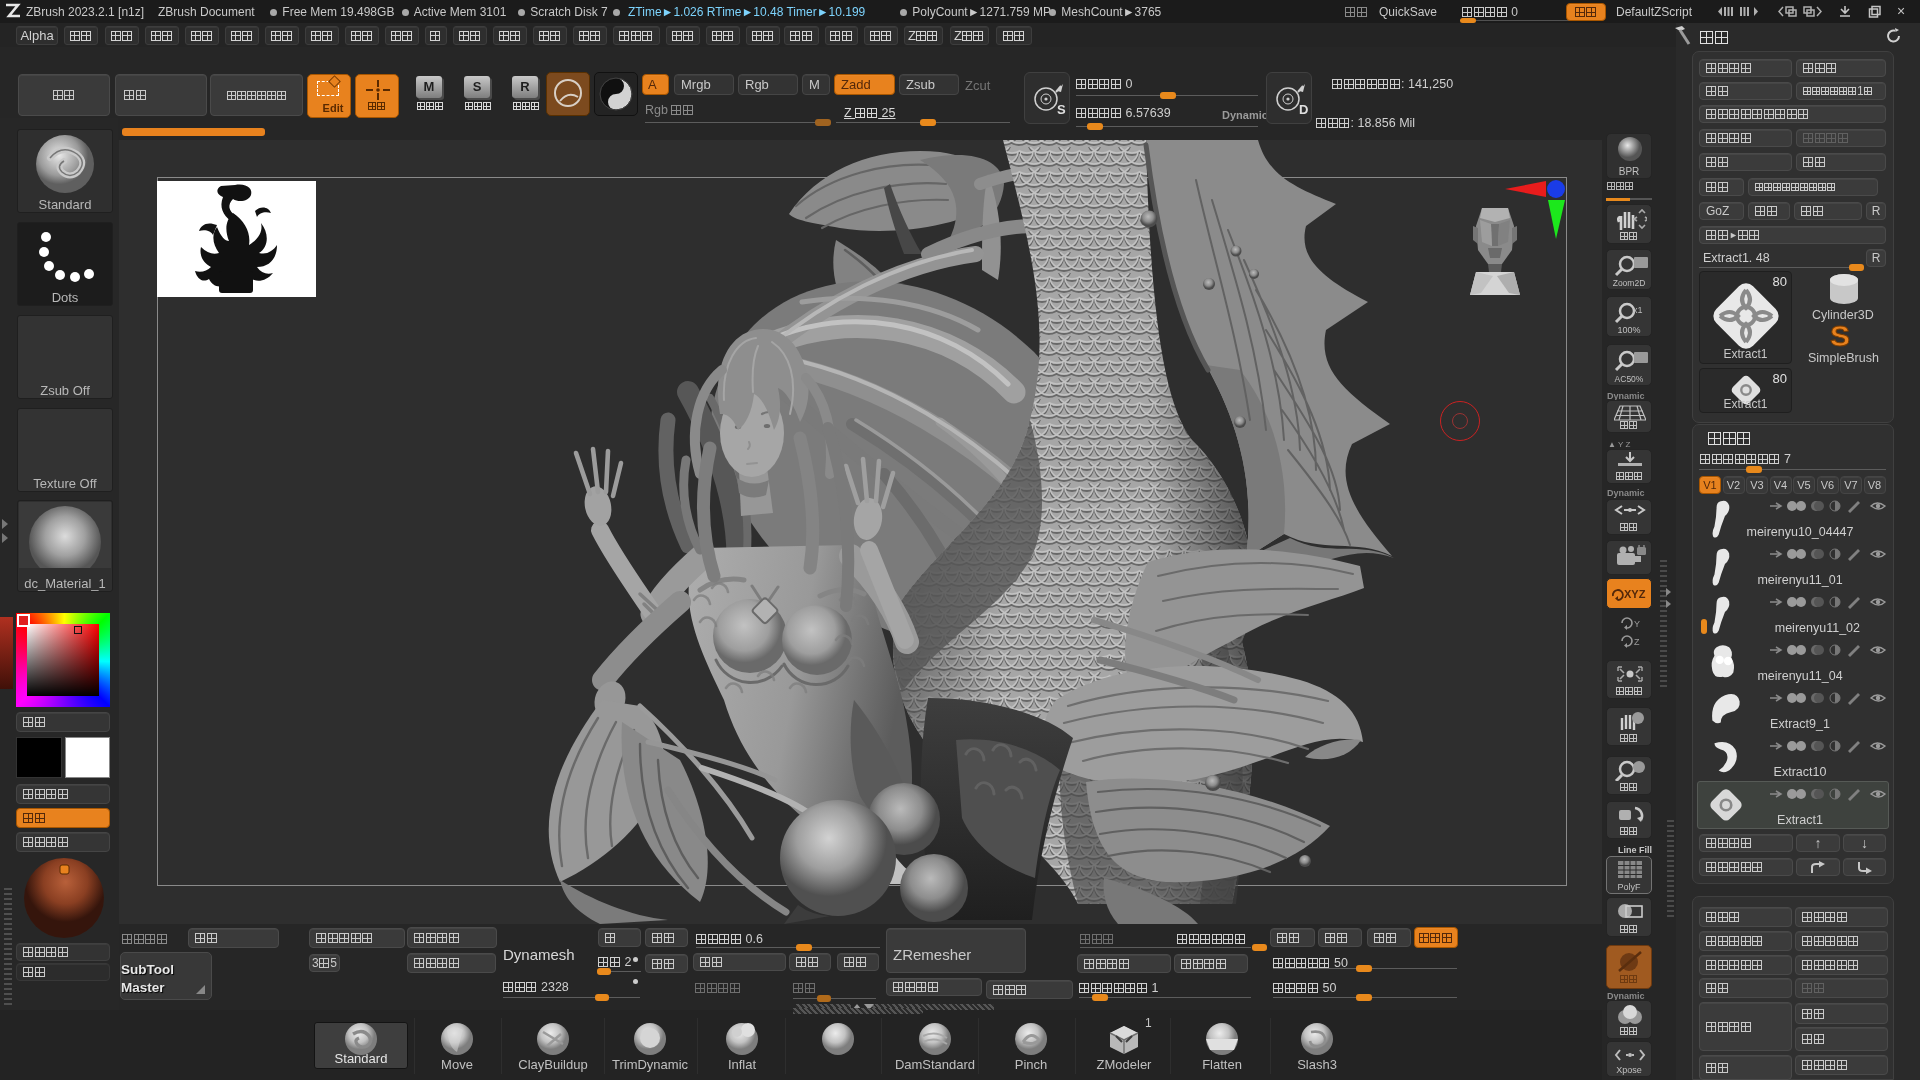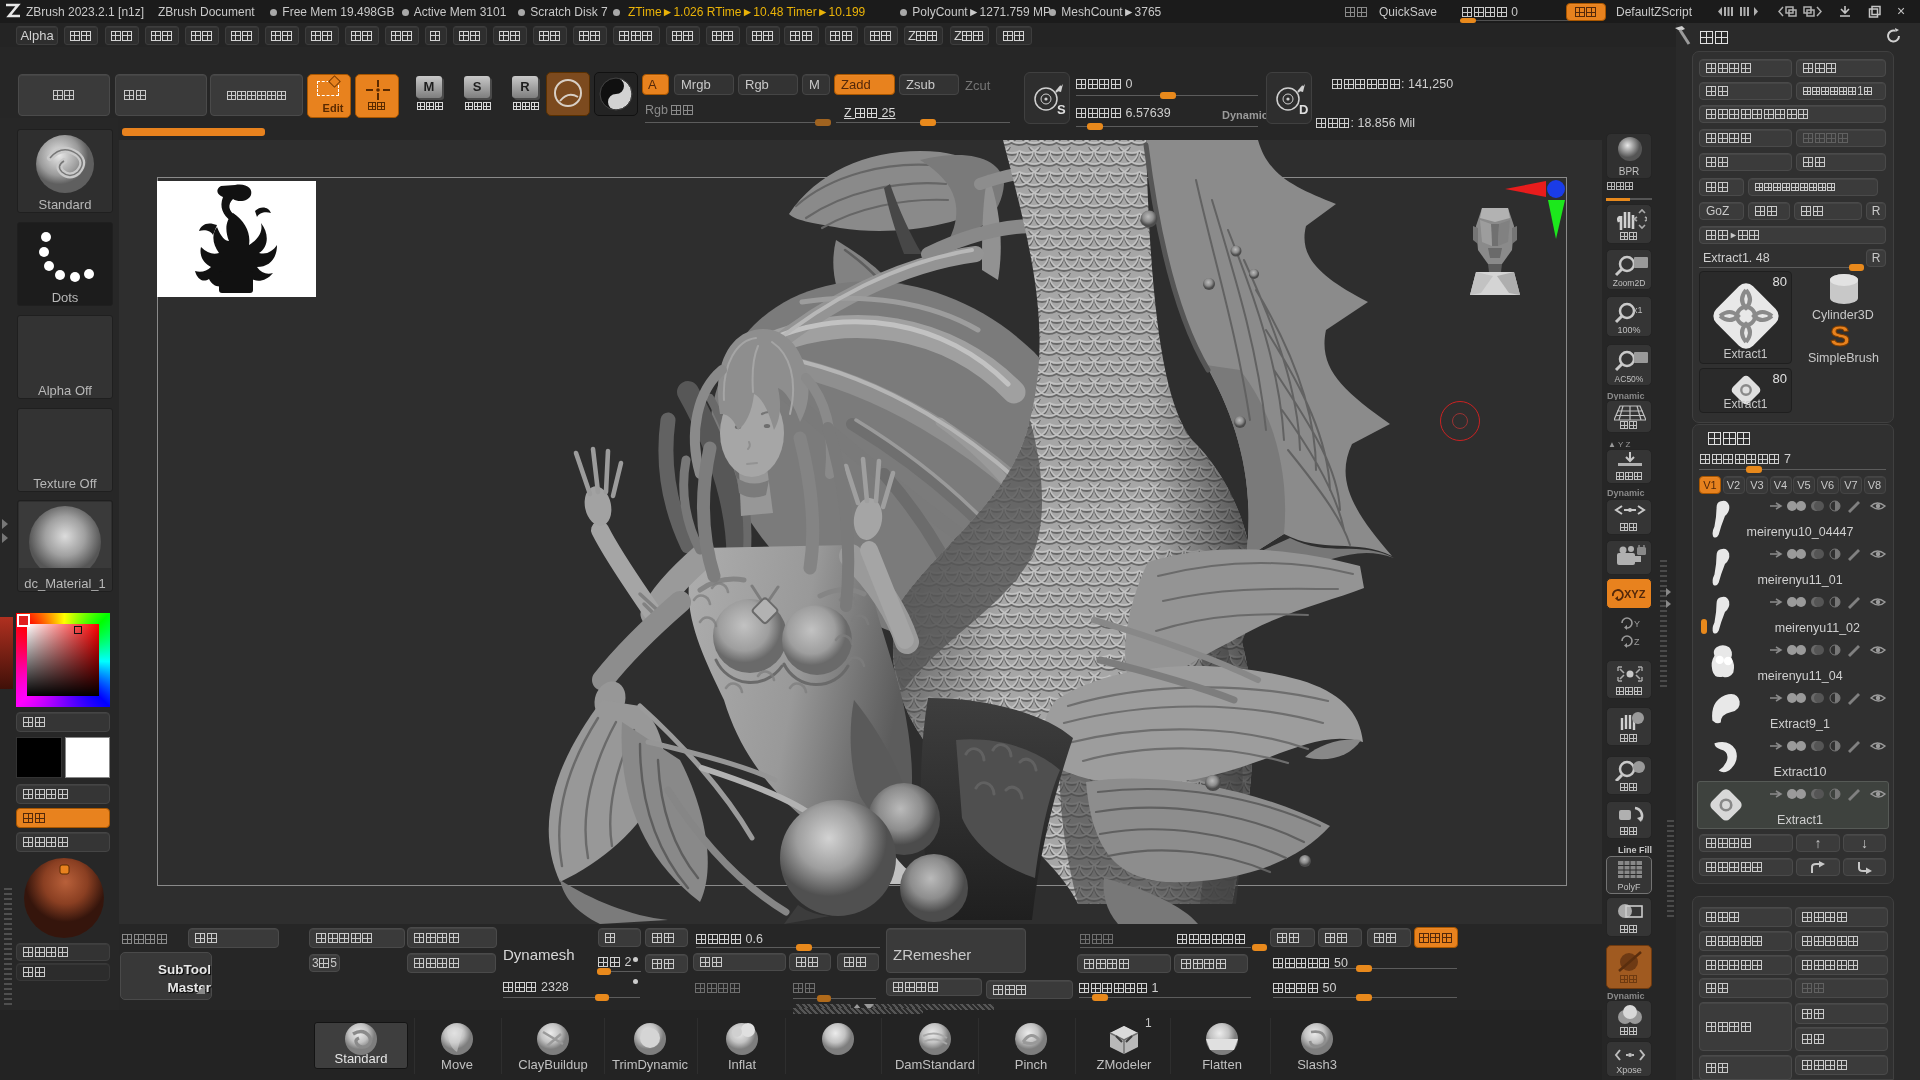--- a/index.html
+++ b/index.html
@@ -16,21 +16,21 @@
 </style></head><body>
 <div class="a" style="left:0px;top:0px;width:1920px;height:23px;background:#1b1b1b"></div>
 <svg class="a" style="left:4px;top:3px" width="18" height="17" viewBox="0 0 18 17">
     <path d="M2,2 L14,2 L5,13 L16,13" stroke="#e8e8e8" stroke-width="2.6" fill="none"></path>
   </svg>
 <div class="lab" style="left:26px;top:5px;font-size:12px;color:#c9c9c9;">ZBrush 2023.2.1 [n1z]</div>
 <div class="lab" style="left:158px;top:5px;font-size:12px;color:#c9c9c9;">ZBrush Document</div>
 <div class="lab" style="left:268px;top:5px;font-size:12px;color:#c9c9c9;"><span style="display:inline-block;width:7px;height:7px;border-radius:50%;background:#a9a9a9;margin:0 2px;vertical-align:0px"></span> Free Mem 19.498GB</div>
 <div class="lab" style="left:400px;top:5px;font-size:12px;color:#c9c9c9;"><span style="display:inline-block;width:7px;height:7px;border-radius:50%;background:#a9a9a9;margin:0 2px;vertical-align:0px"></span> Active Mem 3101</div>
 <div class="lab" style="left:516px;top:5px;font-size:12px;color:#c9c9c9;"><span style="display:inline-block;width:7px;height:7px;border-radius:50%;background:#a9a9a9;margin:0 2px;vertical-align:0px"></span> Scratch Disk 7 <span style="display:inline-block;width:7px;height:7px;border-radius:50%;background:#a9a9a9;margin:0 2px;vertical-align:0px"></span></div>
-<div class="lab" style="left:628px;top:5px;font-size:12px;color:#eab308;">ZTime►1.026 RTime►10.48 Timer►10.199</div>
+<div class="lab" style="left:628px;top:5px;font-size:12px;color:#7dd3fc;">ZTime►1.026 RTime►10.48 Timer►10.199</div>
 <div class="lab" style="left:898px;top:5px;font-size:12px;color:#c9c9c9;"><span style="display:inline-block;width:7px;height:7px;border-radius:50%;background:#a9a9a9;margin:0 2px;vertical-align:0px"></span> PolyCount►1271.759 MP</div>
 <div class="lab" style="left:1047px;top:5px;font-size:12px;color:#c9c9c9;"><span style="display:inline-block;width:7px;height:7px;border-radius:50%;background:#a9a9a9;margin:0 2px;vertical-align:0px"></span> MeshCount►3765</div>
 <div class="lab" style="left:1345px;top:5px;font-size:12px;color:#8a8a8a;"><i class="c"></i><i class="c"></i></div>
 <div class="lab" style="left:1379px;top:5px;font-size:12px;color:#c9c9c9;">QuickSave</div>
 <div class="lab" style="left:1462px;top:5px;font-size:12px;color:#c9c9c9;"><i class="c"></i><i class="c"></i><i class="c"></i><i class="c"></i> 0</div>
 <div class="a" style="left:1460px;top:20px;width:125px;height:1px;background:#505050"></div>
 <div class="a" style="left:1460px;top:18px;width:16px;height:5px;border-radius:3px;background:#e8891c"></div>
 <div class="bt ob ct" style="left:1566px;top:3px;width:40px;height:18px;font-size:12px;">
     <i class="c"></i>
     <i class="c"></i>
@@ -290,21 +290,21 @@
         <circle cx="43" cy="50" r="5"></circle>
         <circle cx="57" cy="47" r="5"></circle>
       </g>
     </svg>
   </div>
 <div class="lab" style="left:17px;top:290px;font-size:13px;color:#b8b8b8;">
     <div style="width:96px;text-align:center">Dots</div>
   </div>
 <div class="a" style="left:17px;top:315px;width:96px;height:84px;background:#333;border:1px solid #1f1f1f;border-radius:3px"></div>
 <div class="lab" style="left:17px;top:383px;font-size:13px;color:#b8b8b8;">
-    <div style="width:96px;text-align:center">Alpha Off</div>
+    <div style="width:96px;text-align:center">Zsub Off</div>
   </div>
 <div class="a" style="left:17px;top:408px;width:96px;height:84px;background:#333;border:1px solid #1f1f1f;border-radius:3px"></div>
 <div class="lab" style="left:17px;top:476px;font-size:13px;color:#b8b8b8;">
     <div style="width:96px;text-align:center">Texture Off</div>
   </div>
 <div class="a" style="left:17px;top:500px;width:96px;height:92px;background:#2f2f2f;border:1px solid #1f1f1f;border-radius:3px">
     <svg class="a" style="left:1px;top:1px" width="92" height="66" viewBox="0 0 92 66">
       <defs>
         <radialGradient id="mbg" cx="50%" cy="42%">
           <stop offset="0%" stop-color="#dcdcdc"></stop>
@@ -1134,21 +1134,21 @@
     <i class="c"></i>
   </div>
 <div class="bt ct" style="left:309px;top:954px;width:31px;height:18px;font-size:12px;background:#3a3a3a;border-color:#4a4a4a">3<i class="c"></i>5</div>
 <div class="bt" style="left:407px;top:953px;width:89px;height:20px;font-size:12px;padding:0 6px;background:#3a3a3a;border-color:#4a4a4a">
     <i class="c"></i>
     <i class="c"></i>
     <i class="c"></i>
     <i class="c"></i>
   </div>
 <div class="a" style="left:120px;top:952px;width:92px;height:48px;background:#383838;border:1px solid #4a4a4a;border-radius:5px">
-    <div style="position:absolute;left:0;top:8px;width:100%;text-align:right;font-size:13.5px;font-weight:bold;color:#e8e8e8;line-height:1.35;text-shadow:1px 1px 1px #000">SubTool<br>Master</div>
+    <div style="position:absolute;left:0;top:8px;width:100%;text-align:left;font-size:13.5px;font-weight:bold;color:#e8e8e8;line-height:1.35;text-shadow:1px 1px 1px #000">SubTool<br>Master</div>
     <div style="position:absolute;right:6px;bottom:5px;width:0;height:0;border-left:9px solid transparent;border-bottom:9px solid #888"></div>
   </div>
 <div class="lab" style="left:503px;top:946px;font-size:15px;color:#d8d8d8;">Dynamesh</div>
 <div class="bt" style="left:598px;top:928px;width:43px;height:19px;font-size:12px;padding:0 6px;background:#3a3a3a;border-color:#4a4a4a">
     <i class="c"></i>
   </div>
 <div class="bt" style="left:645px;top:928px;width:43px;height:19px;font-size:12px;padding:0 6px;background:#3a3a3a;border-color:#4a4a4a">
     <i class="c"></i>
     <i class="c"></i>
   </div>

